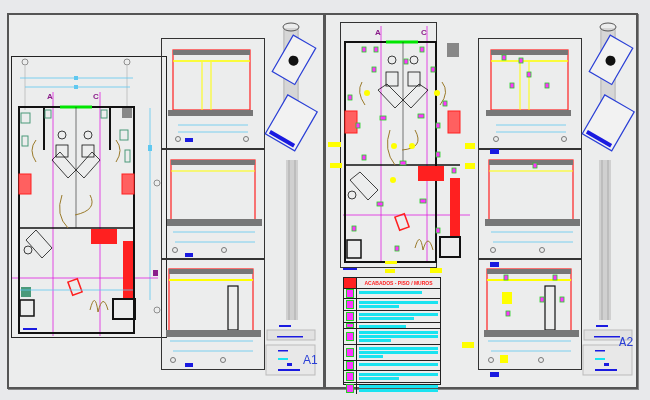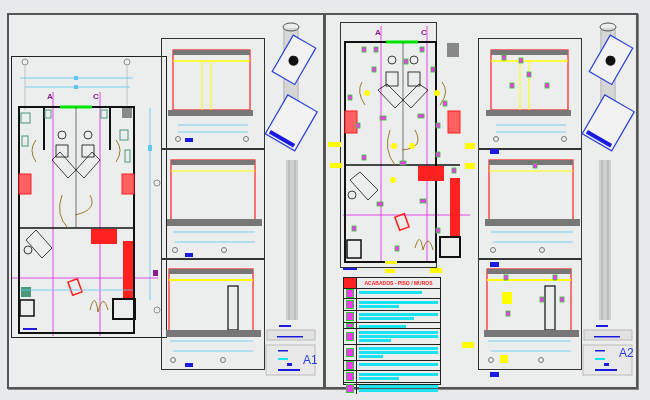--- a/index.html
+++ b/index.html
@@ -402,13 +402,13 @@
     <line x1="608" y1="160" x2="608" y2="320" stroke="#aaa"></line>
   <rect x="596" y="325" width="12" height="2" fill="#1a1ae0"></rect>
   <rect x="584" y="330" width="48" height="10" fill="#e2e2e2" stroke="#bbb"></rect>
   <rect x="594" y="336" width="26" height="1.5" fill="#1a1ae0"></rect>
   <rect x="583" y="345" width="49" height="30" fill="#e8e8e8" stroke="#bbb"></rect>
   <rect x="595" y="350" width="10" height="1.5" fill="#1a1ae0"></rect>
   <rect x="595" y="358" width="10" height="2" fill="#19e3f0"></rect>
   <rect x="604" y="363" width="5" height="3" fill="#1a1ae0"></rect>
   <rect x="595" y="369" width="22" height="2" fill="#1a1ae0"></rect>
 </svg>
-<span class="sheet-label" style="left:619px;top:346px;">A2</span>
+<span class="sheet-label" style="left:619px;top:336px;font-family:Liberation Mono, monospace;">A2</span>
 
 </body></html>

